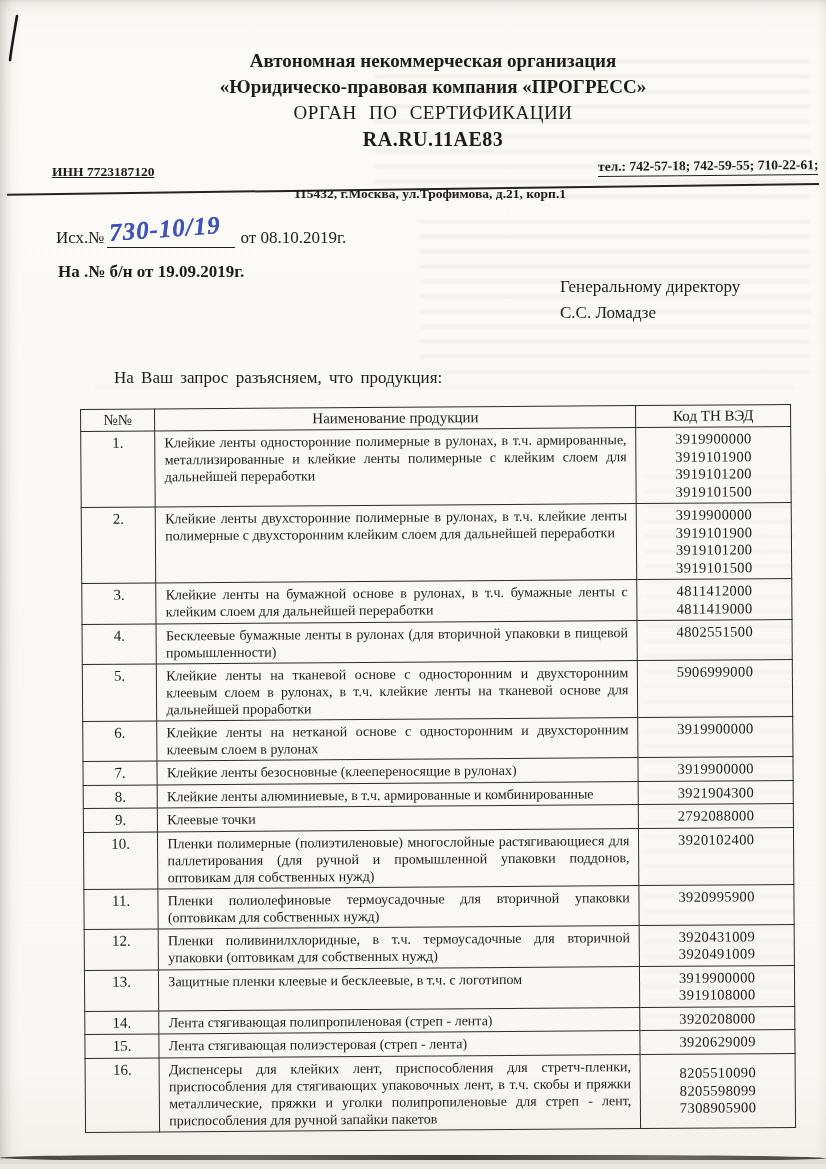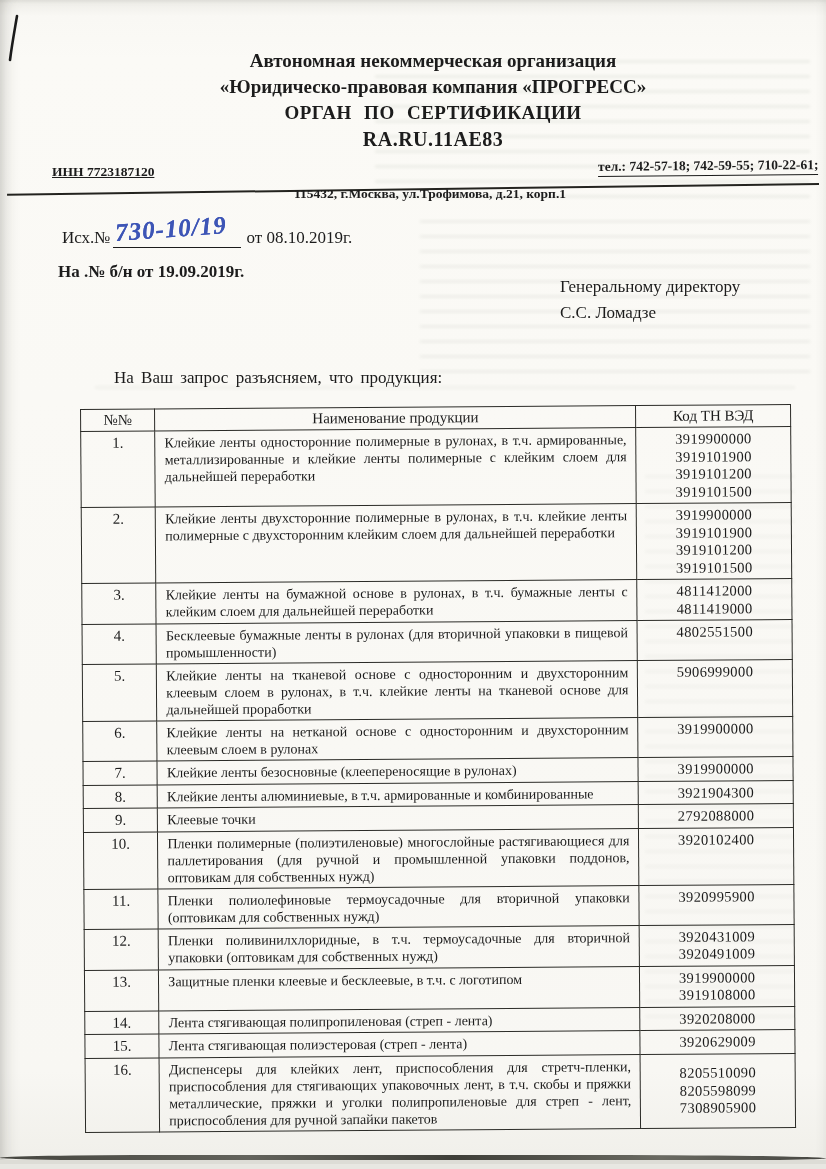--- a/index.html
+++ b/index.html
@@ -23,31 +23,31 @@
   .bleed.b1{left:375px;top:55px;width:435px;height:155px;}
   .bleed.b2{left:420px;top:215px;width:390px;height:170px;opacity:.07;}
   .bleed.b3{left:95px;top:385px;width:700px;height:16px;opacity:.05;}
   .bleed.b4{left:645px;top:470px;width:150px;height:560px;opacity:.04;}
   .bleed.b5{left:0;top:0;width:826px;height:13px;opacity:.12;color:#4c544a;filter:blur(1px);}
 
   .pen-mark{position:absolute;left:4px;top:8px;}
 
   .letterhead{position:absolute;left:0;top:48px;width:826px;text-align:center;}
   .letterhead .l1,.letterhead .l2{font-weight:bold;font-size:19px;line-height:26px;margin-left:40px;}
-  .letterhead .l3{font-weight:bold;font-size:19px;line-height:26px;margin-left:40px;word-spacing:7px;letter-spacing:.5px;}
+  .letterhead .l3{font-weight:normal;font-size:19px;line-height:26px;margin-left:40px;word-spacing:7px;letter-spacing:.5px;}
   .letterhead .l4{font-weight:bold;font-size:20px;line-height:27px;margin-left:40px;letter-spacing:.5px;}
 
   .inn{position:absolute;left:52px;top:164px;font-weight:bold;font-size:13.5px;text-decoration:underline;}
   .phones{position:absolute;right:8px;top:158px;font-weight:bold;font-size:13.5px;
           border-bottom:1.6px solid #1c1c1c;padding-bottom:1px;transform:rotate(-.5deg);}
   .rule-main{position:absolute;left:7px;top:183px;width:812px;height:2px;background:#23231f;
              transform:rotate(-.75deg);transform-origin:right center;}
   .address{position:absolute;left:0;top:186px;width:860px;text-align:center;font-weight:bold;font-size:13.5px;}
 
-  .out-line{position:absolute;left:62px;top:228px;font-size:17px;}
+  .out-line{position:absolute;left:56px;top:228px;font-size:17px;}
   .out-blank{display:inline-block;width:128px;border-bottom:1.4px solid #1c1c1c;height:16px;
              vertical-align:bottom;position:relative;margin:0 6px 0 2px;}
   .handwritten{
     position:absolute;left:2px;top:-16px;white-space:nowrap;
     color:#3d55b6;font-size:25px;font-weight:bold;font-style:italic;
     letter-spacing:1px;transform:rotate(-4deg);
     text-shadow:0 0 .4px #3d55b6;
   }
   .in-line{position:absolute;left:58px;top:262px;font-size:17px;font-weight:bold;}
 

